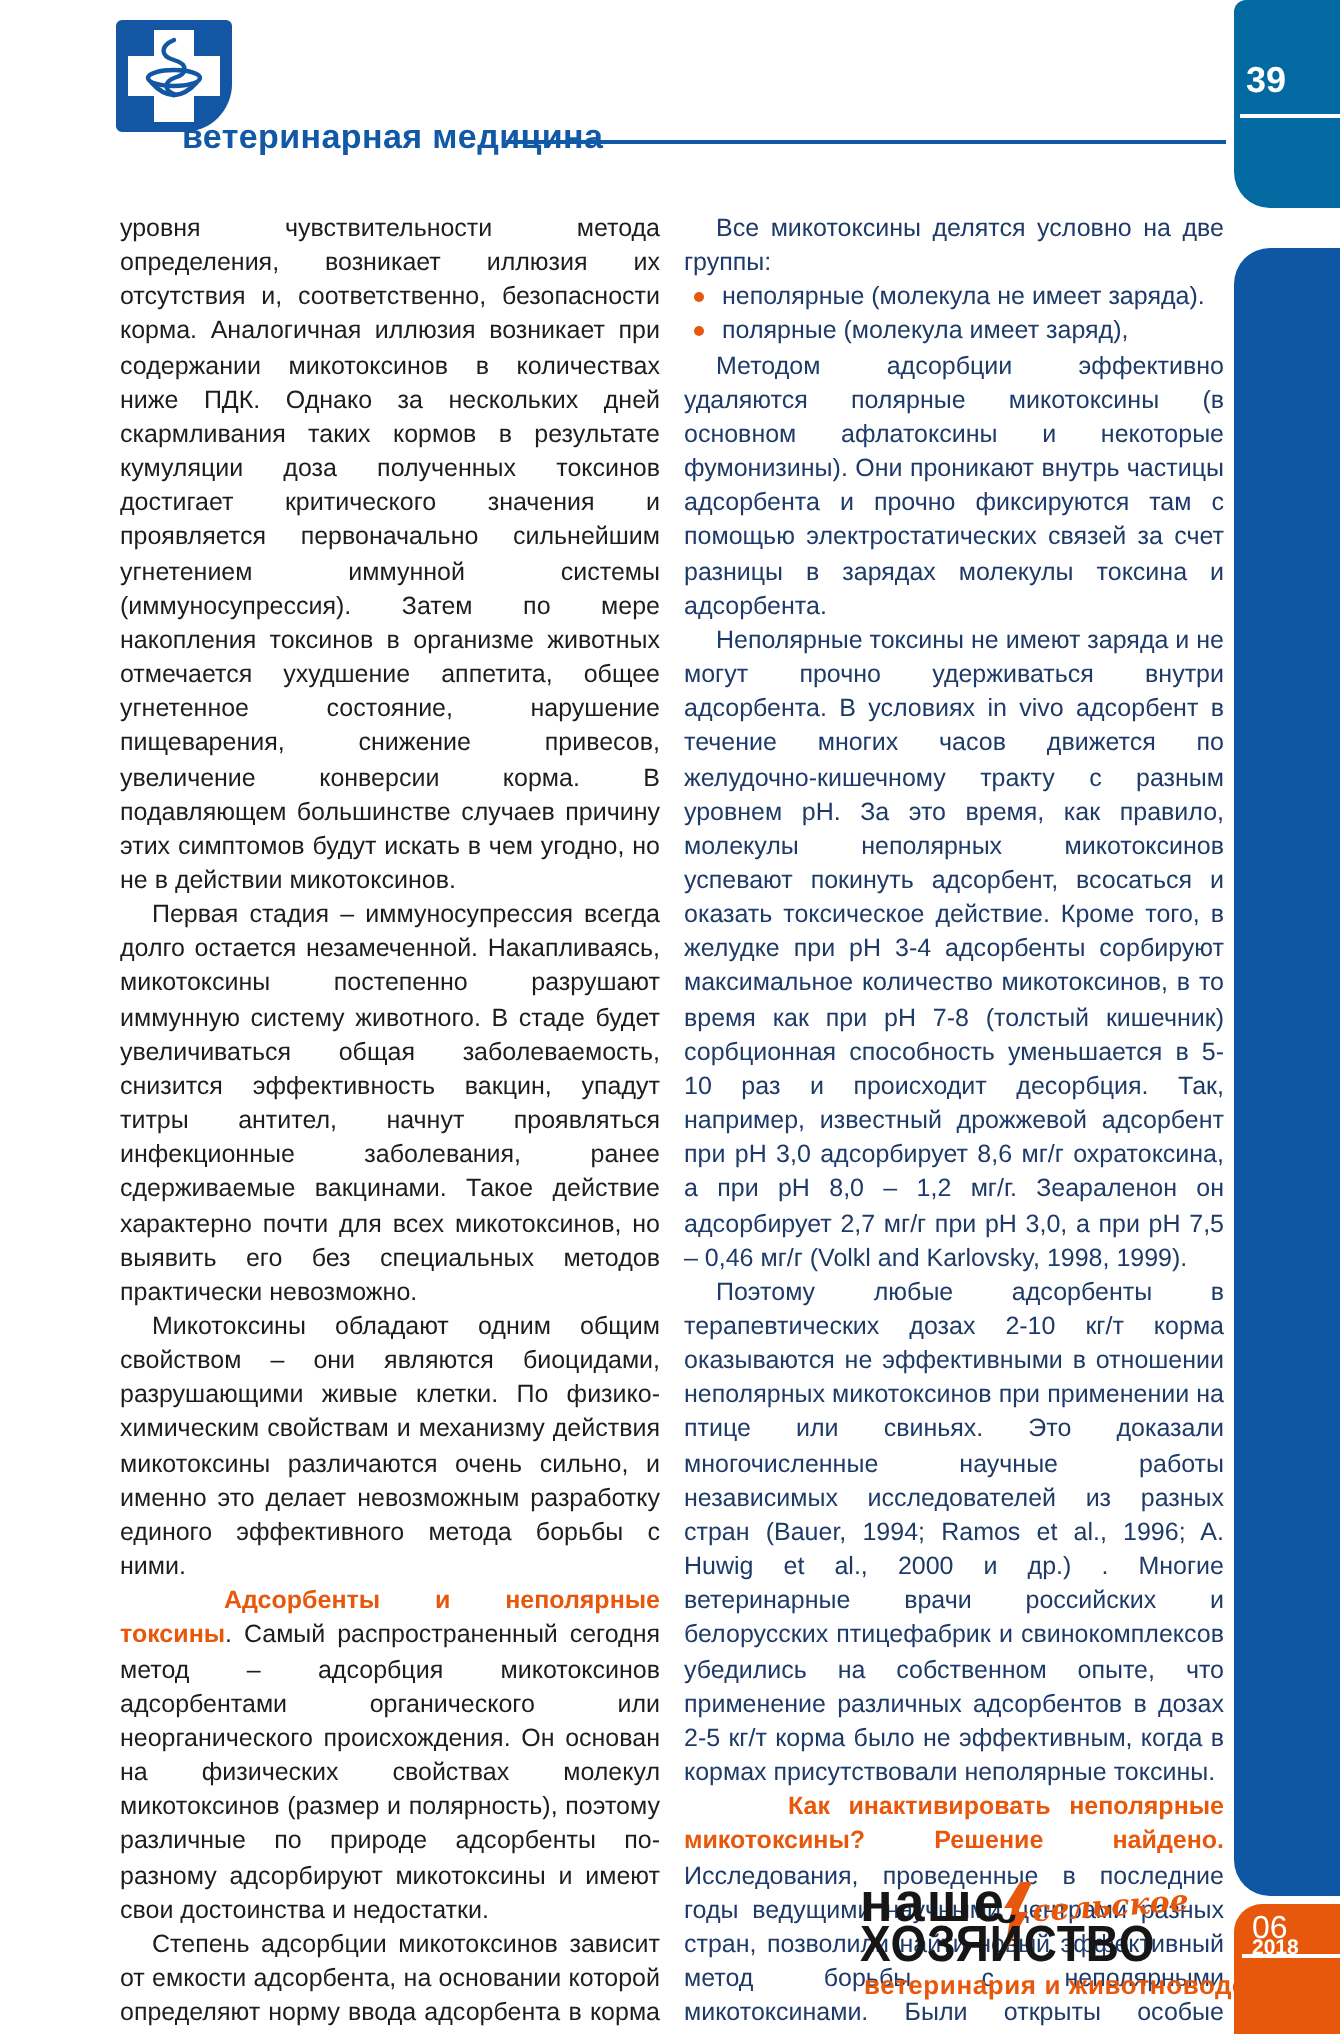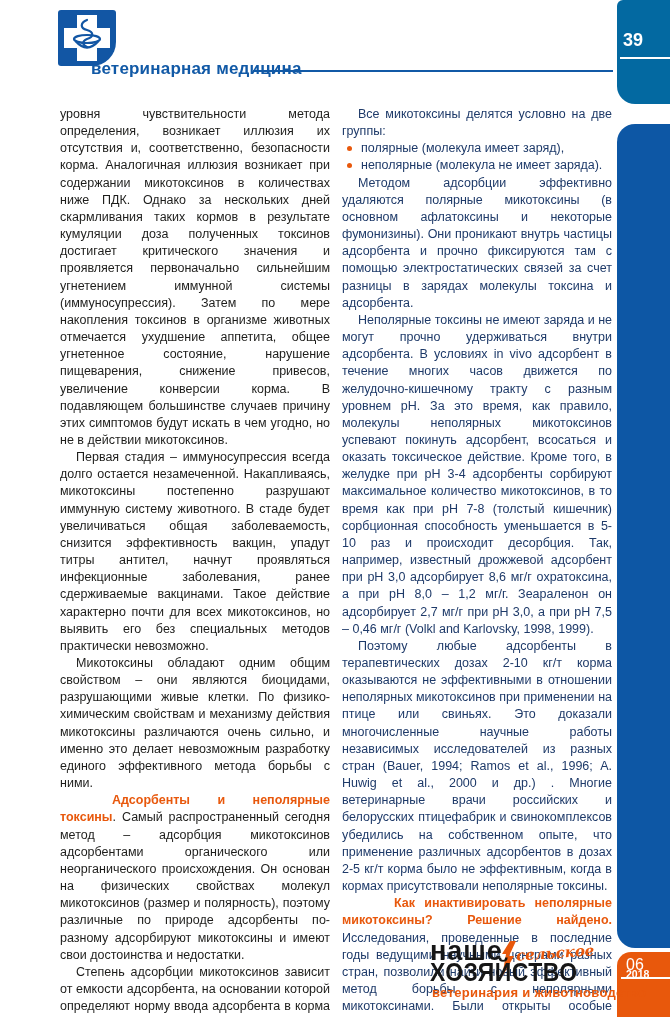--- a/index.html
+++ b/index.html
@@ -86,25 +86,25 @@
     <p class="para">Первая стадия – иммуносупрессия всегда долго остается незамеченной. Накапливаясь, микотоксины постепенно разрушают иммунную систему животного. В стаде будет увеличиваться общая заболеваемость, снизится эффективность вакцин, упадут титры антител, начнут проявляться инфекционные заболевания, ранее сдерживаемые вакцинами. Такое действие характерно почти для всех микотоксинов, но выявить его без специальных методов практически невозможно.</p>
     <p class="para">Микотоксины обладают одним общим свойством – они являются биоцидами, разрушающими живые клетки. По физико-химическим свойствам и механизму действия микотоксины различаются очень сильно, и именно это делает невозможным разработку единого эффективного метода борьбы с ними.</p>
     <p class="para"><span class="lead-orange">Адсорбенты и неполярные токсины</span><span>. Самый распространенный сегодня метод – адсорбция микотоксинов адсорбентами органического или неорганического происхождения. Он основан на физических свойствах молекул микотоксинов (размер и полярность), поэтому различные по природе адсорбенты по-разному адсорбируют микотоксины и имеют свои достоинства и недостатки.</span></p>
     <p class="para">Степень адсорбции микотоксинов зависит от емкости адсорбента, на основании которой определяют норму ввода адсорбента в корма с учетом степени его пораженности. Чем выше емкость адсорбента, тем больше токсинов он может удалить из корма. Важными свойствами адсорбентов являются способность работать в широком интервале pH и необратимость связывания микотоксинов.</p>
   </div>
 
   <div class="col col-right">
     <p class="para">Все микотоксины делятся условно на две группы:</p>
     <div class="bullet-row">
       <span class="bullet-dot"></span>
-      <span>полярные (молекула имеет заряд),</span>
+      <span>неполярные (молекула не имеет заряда).</span>
     </div>
     <div class="bullet-row">
       <span class="bullet-dot"></span>
-      <span>неполярные (молекула не имеет заряда).</span>
+      <span>полярные (молекула имеет заряд),</span>
     </div>
     <p class="para">Методом адсорбции эффективно удаляются полярные микотоксины (в основном афлатоксины и некоторые фумонизины). Они проникают внутрь частицы адсорбента и прочно фиксируются там с помощью электростатических связей за счет разницы в зарядах молекулы токсина и адсорбента.</p>
     <p class="para"><span>Неполярные токсины не имеют заряда и не могут прочно удерживаться внутри адсорбента. В условиях </span><span class="ital">in vivo</span><span> адсорбент в течение многих часов движется по желудочно-кишечному тракту с разным уровнем pH. За это время, как правило, молекулы неполярных микотоксинов успевают покинуть адсорбент, всосаться и оказать токсическое действие. Кроме того, в желудке при pH 3-4 адсорбенты сорбируют максимальное количество микотоксинов, в то время как при pH 7-8 (толстый кишечник) сорбционная способность уменьшается в 5-10 раз и происходит десорбция. Так, например, известный дрожжевой адсорбент при pH 3,0 адсорбирует 8,6 мг/г охратоксина, а при pH 8,0 – 1,2 мг/г. Зеараленон он адсорбирует 2,7 мг/г при pH 3,0, а при pH 7,5 – 0,46 мг/г (Volkl and Karlovsky, 1998, 1999).</span></p>
     <p class="para">Поэтому любые адсорбенты в терапевтических дозах 2-10 кг/т корма оказываются не эффективными в отношении неполярных микотоксинов при применении на птице или свиньях. Это доказали многочисленные научные работы независимых исследователей из разных стран (Bauer, 1994; Ramos et al., 1996; A. Huwig et al., 2000 и др.) . Многие ветеринарные врачи российских и белорусских птицефабрик и свинокомплексов убедились на собственном опыте, что применение различных адсорбентов в дозах 2-5 кг/т корма было не эффективным, когда в кормах присутствовали неполярные токсины.</p>
     <p class="para"><span class="lead-orange">Как инактивировать неполярные микотоксины? Решение найдено.</span><span> Исследования, проведенные в последние годы ведущими научными центрами разных стран, позволили найти новый эффективный метод борьбы с неполярными микотоксинами. Были открыты особые ферменты, которые могут специфично инактивировать неполярные микотоксины.</span></p>
 
   </div>
 
   <div class="footer-logo">
     <span class="logo-nashe">наше</span>

